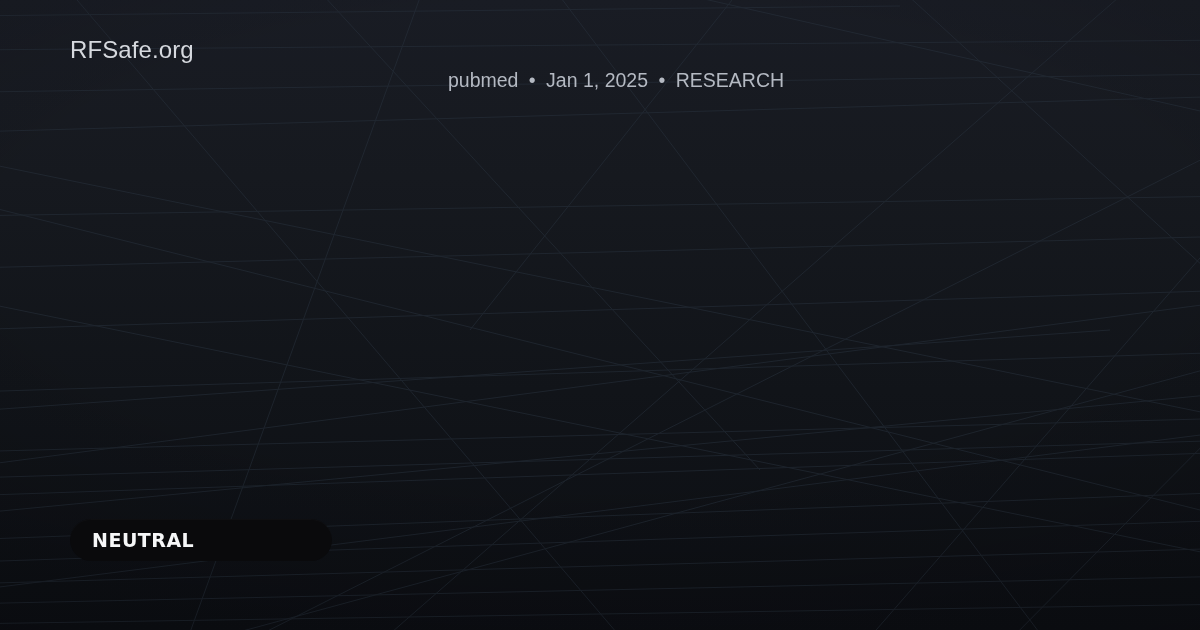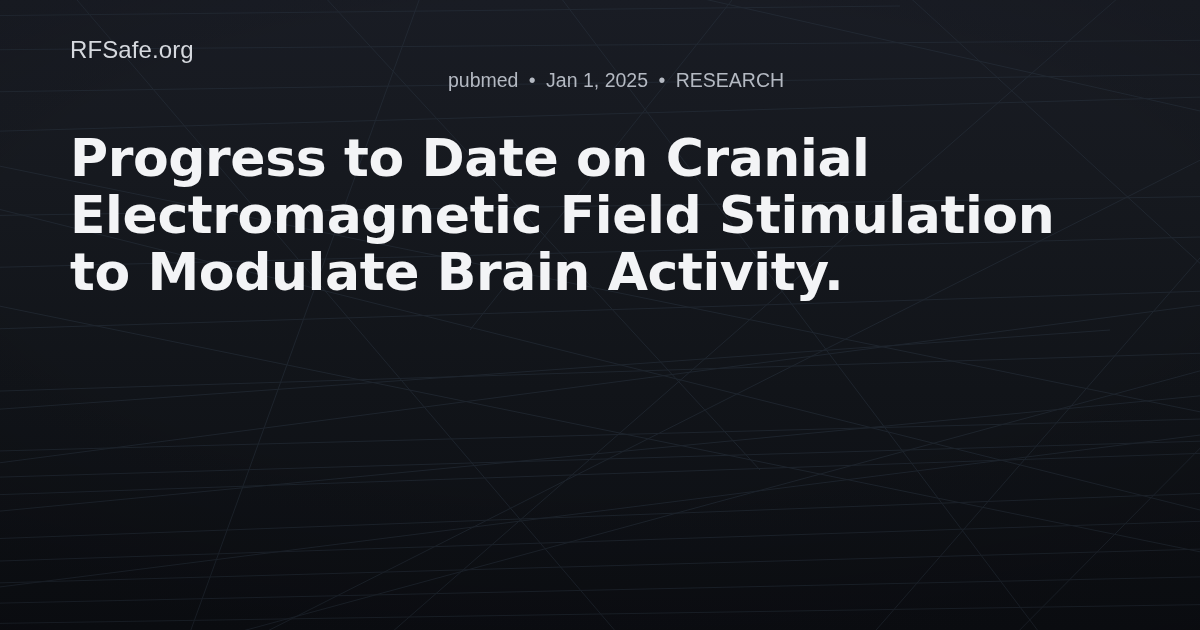--- a/index.html
+++ b/index.html
@@ -166,17 +166,21 @@
     <div class="brand">RFSafe.org</div>
 
     <div class="meta">
       <span>pubmed</span>
       <span class="sep">•</span>
       <span>Jan 1, 2025</span>
       <span class="sep">•</span>
       <span>RESEARCH</span>
     </div>
 
-    <h1 class="title">Progress to Date on Cranial Electromagnetic Field Stimulation to Modulate Brain Activity.</h1>
   </div>
 
+  <div class="badge-row">
+    <div class="badge">
+      <span class="badge-label">NEUTRAL</span>
+    </div>
+  </div>
 
 </div>
 
 </body></html>

